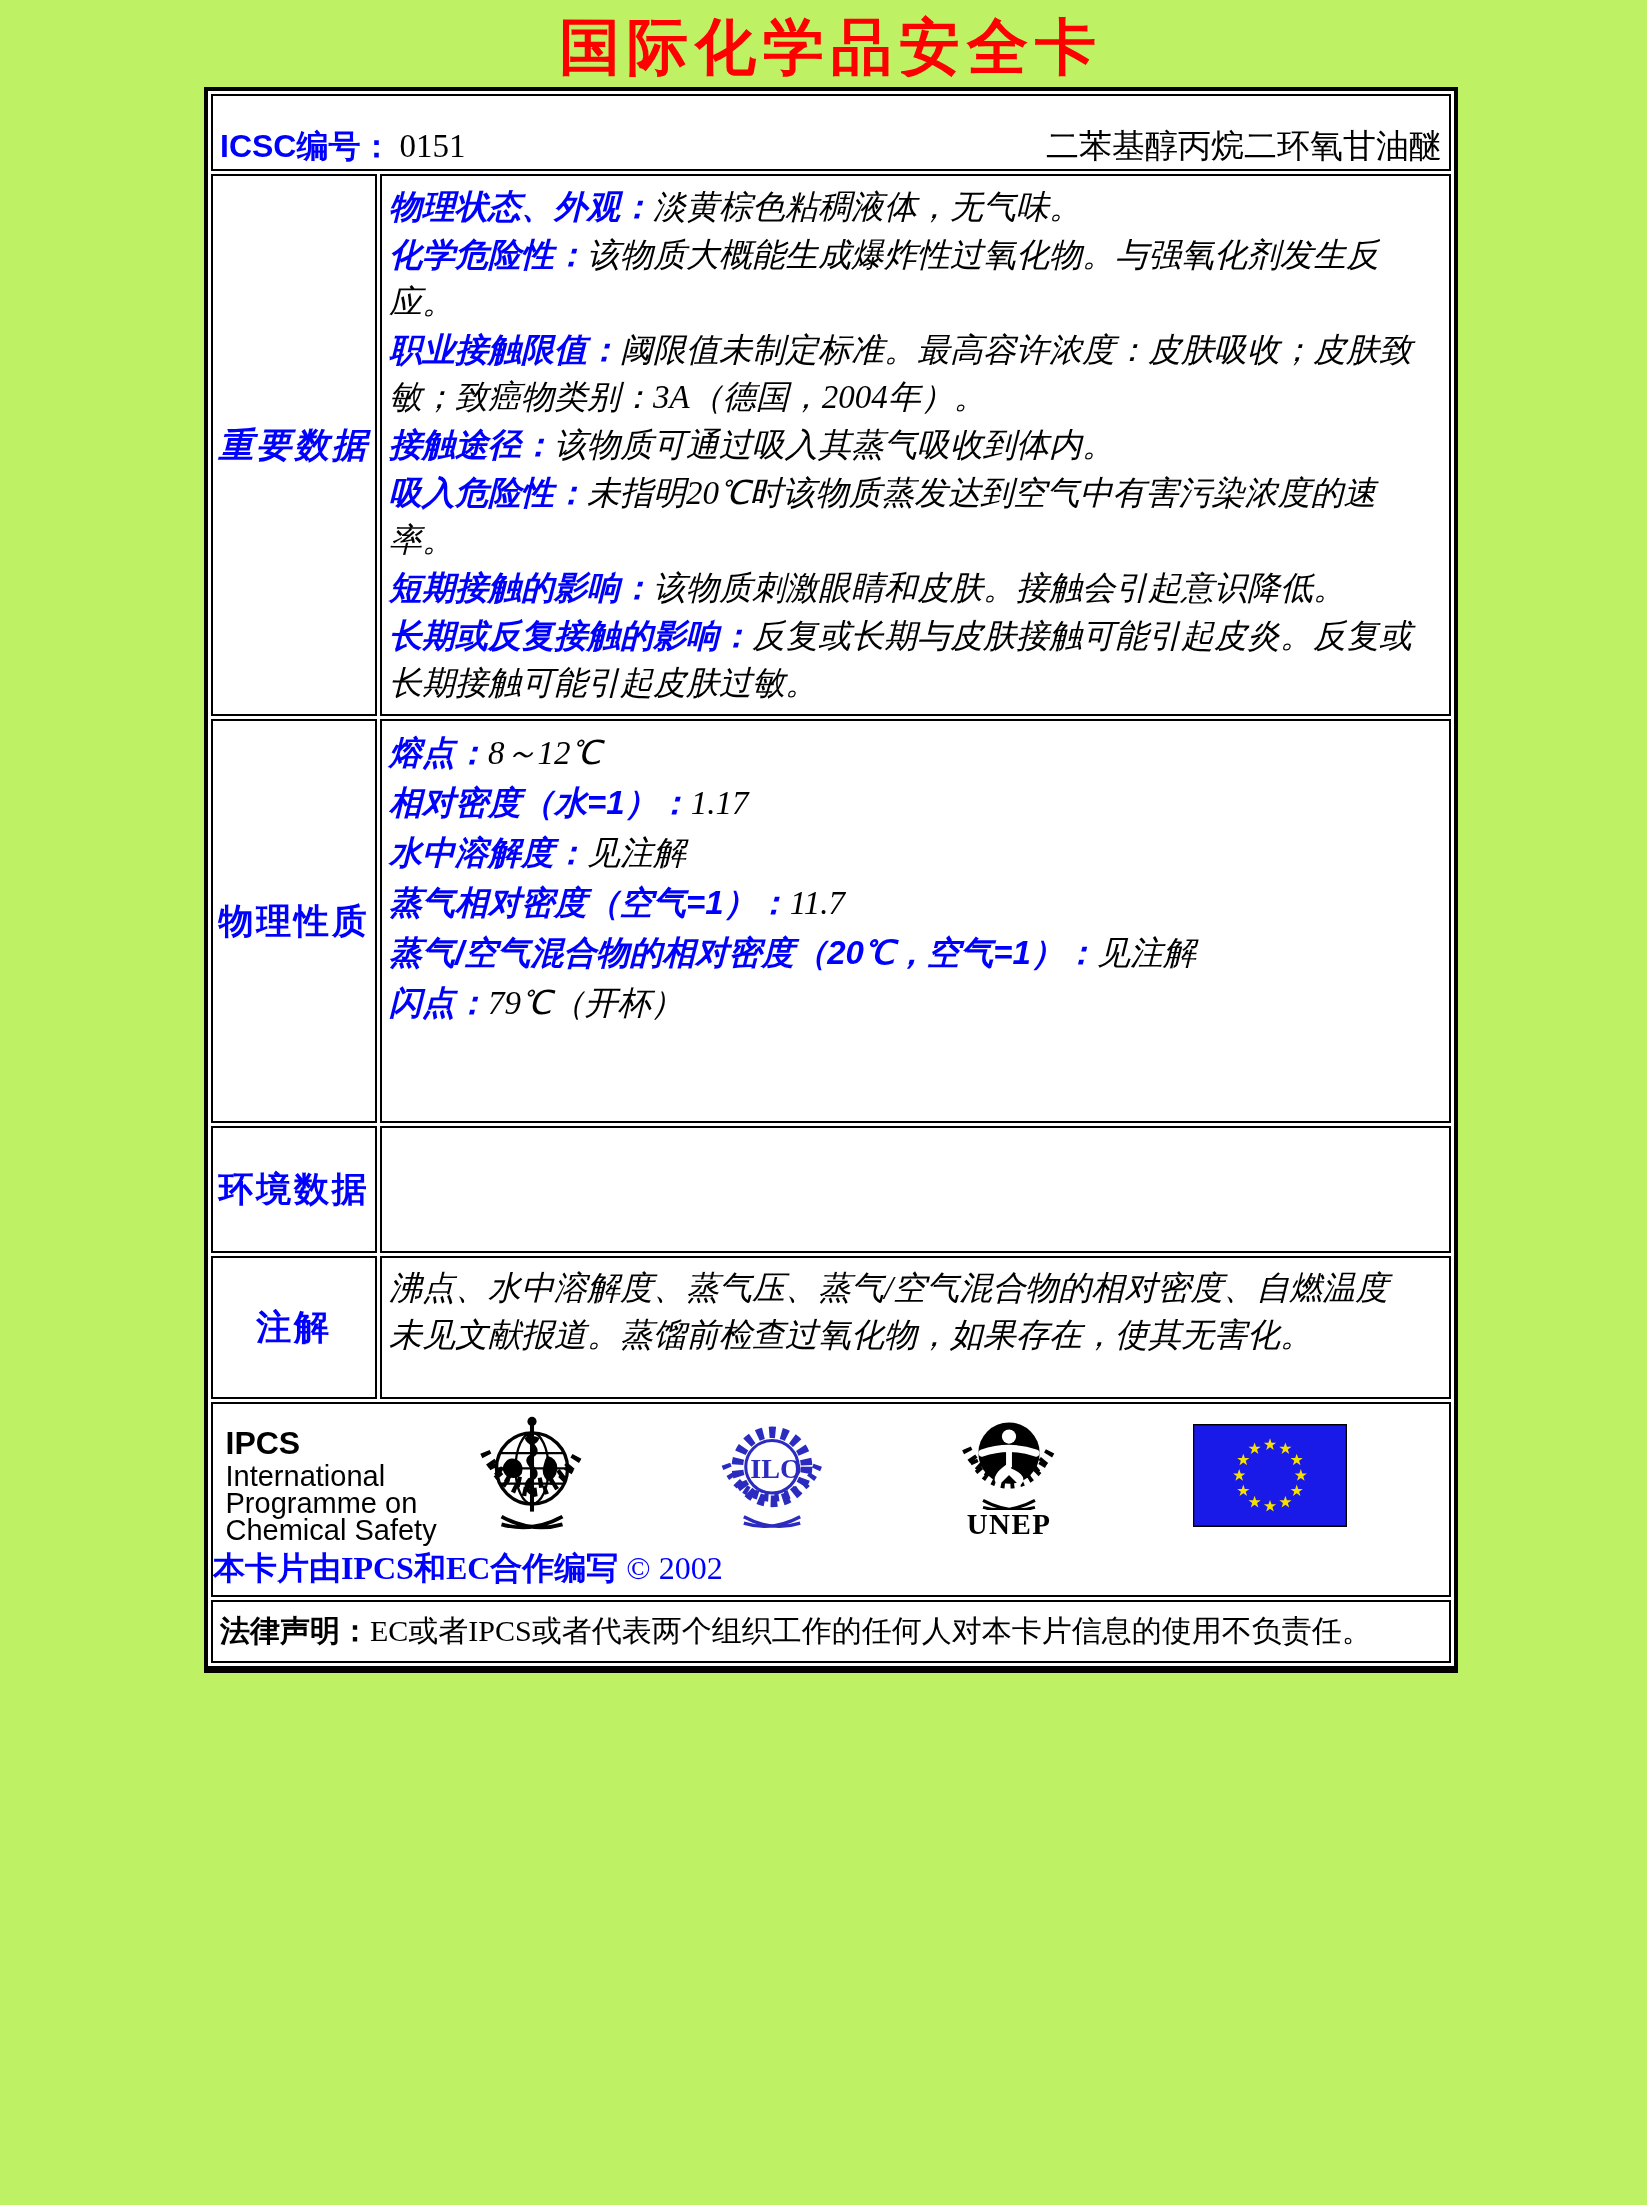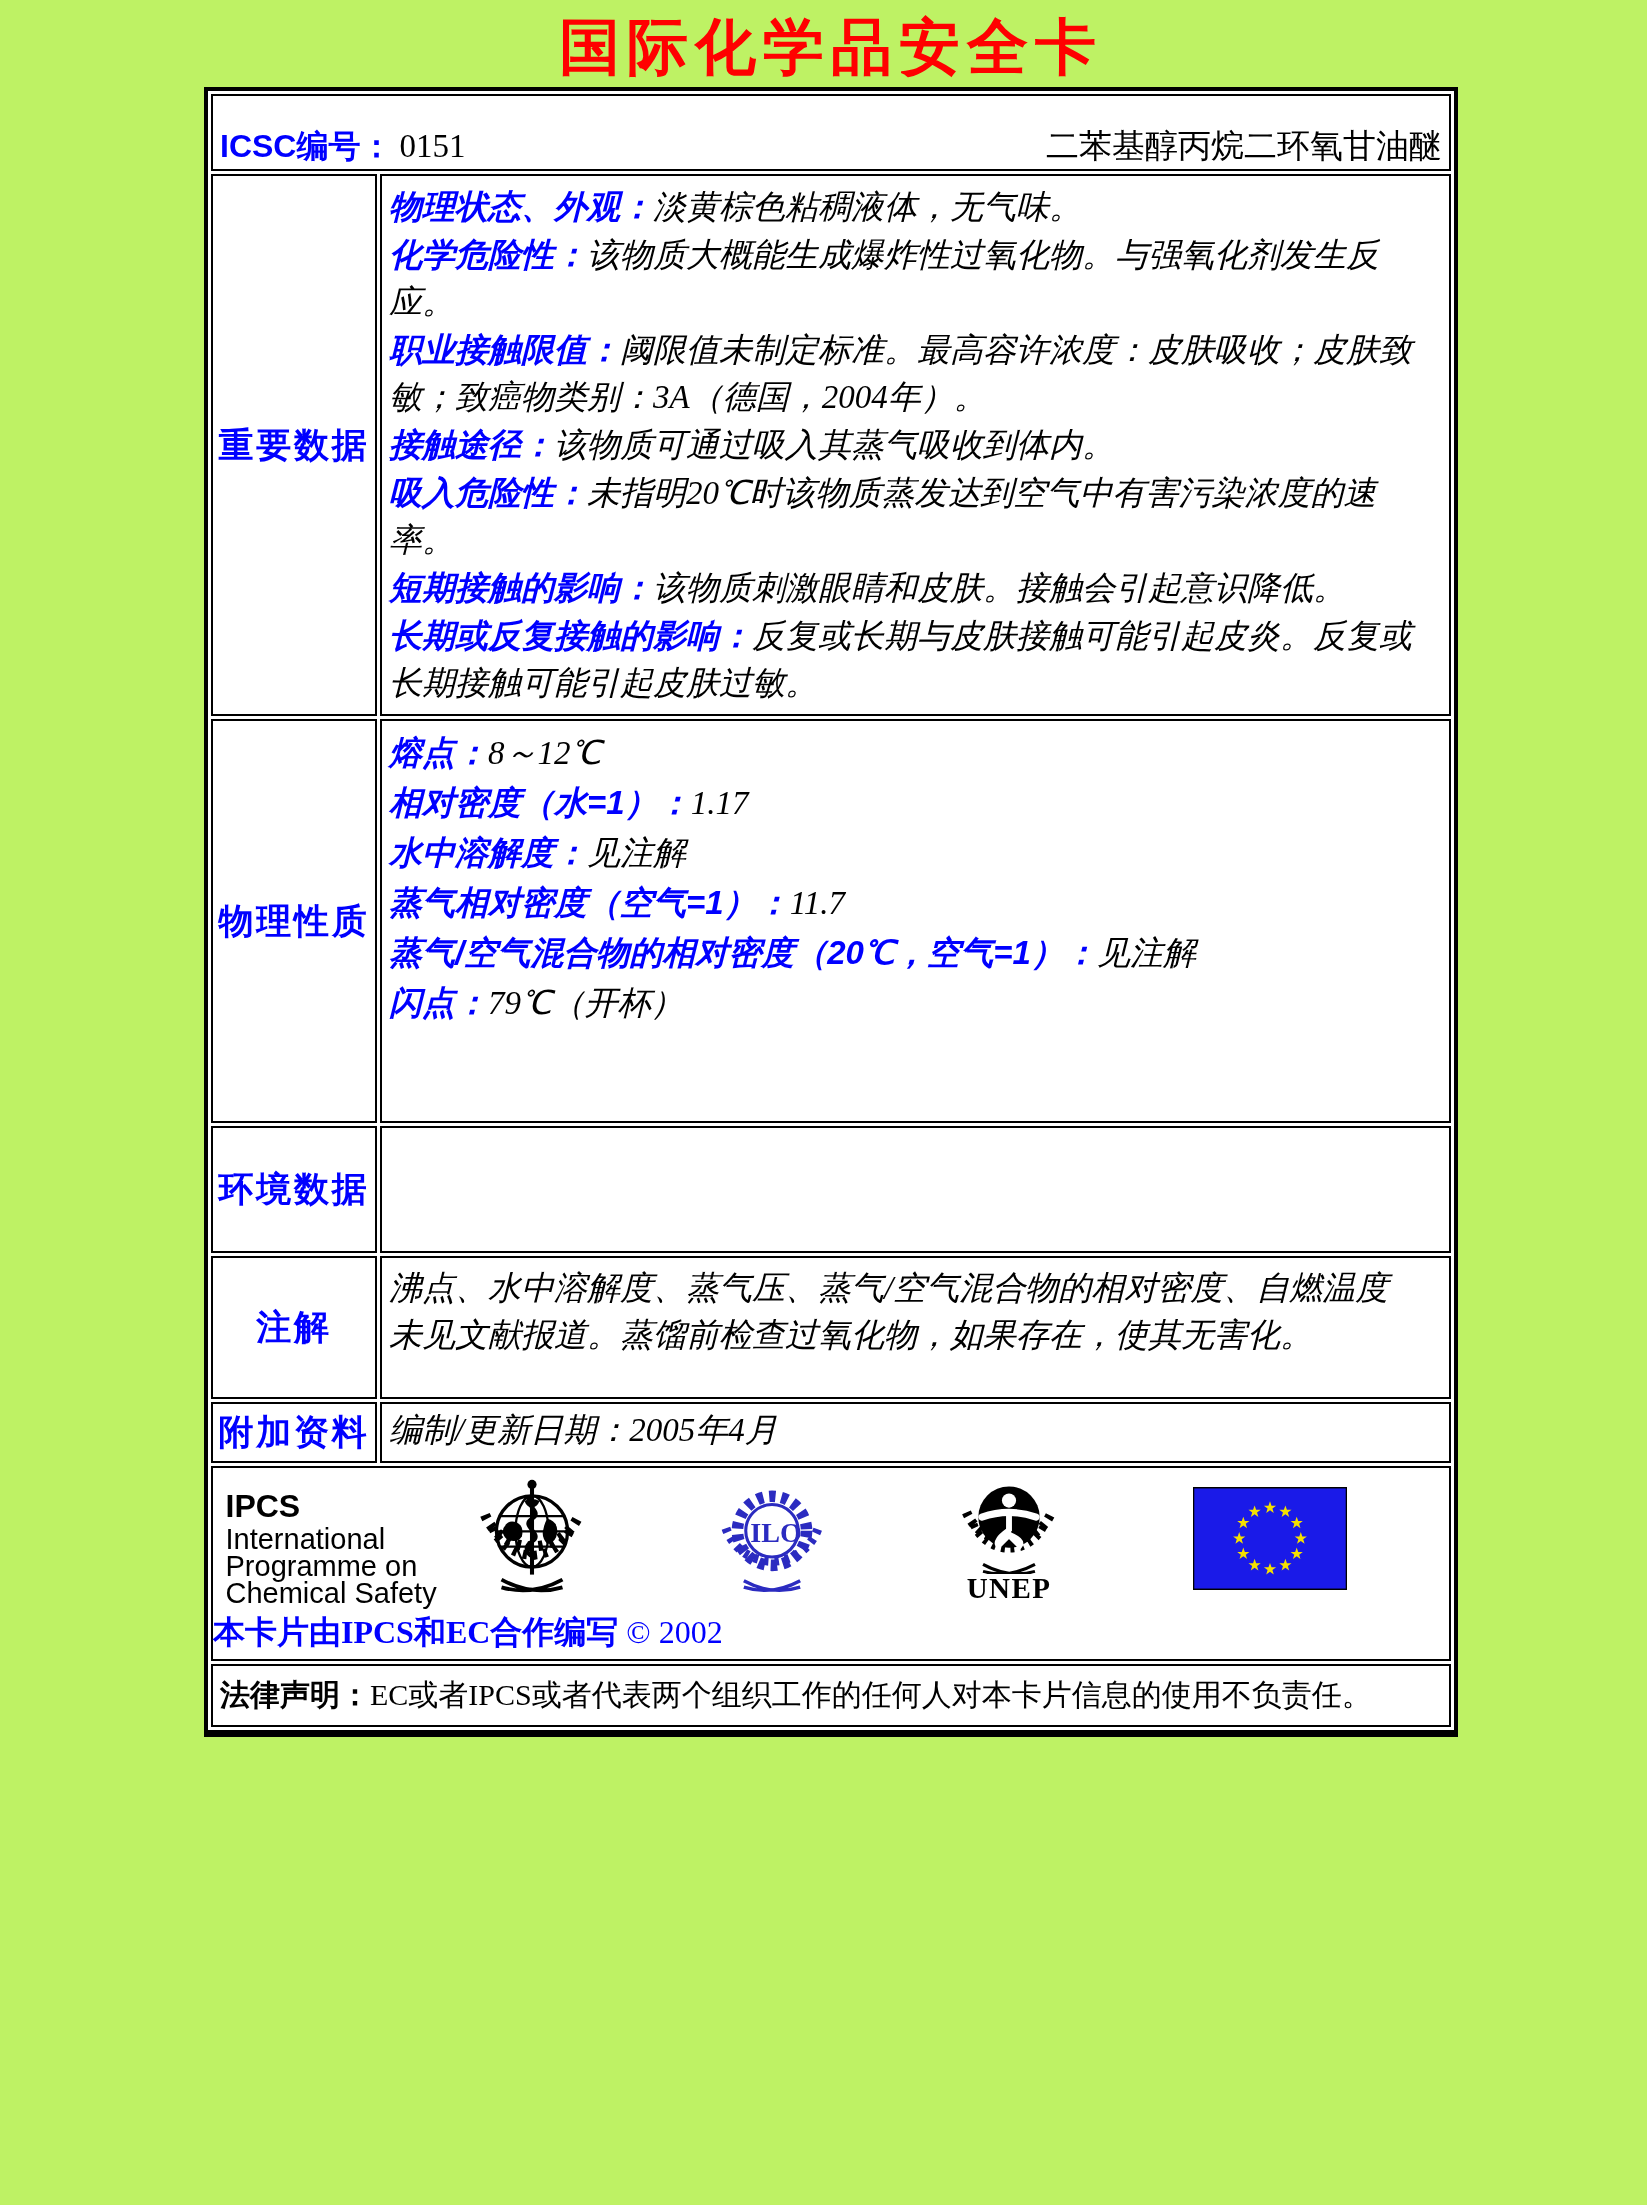--- a/index.html
+++ b/index.html
@@ -30,21 +30,21 @@
   .ipcs-acr{font-size:32px;font-weight:bold;line-height:39px;}
   .ipcs-ln{font-size:29px;line-height:27px;}
   .logo{position:absolute;}
   .unep-word{font-size:29px;font-weight:bold;text-align:center;letter-spacing:1.4px;
              font-family:"Liberation Serif",serif;margin-top:-4.2px;}
   .credit{position:absolute;left:0;bottom:4.2px;width:100%;text-align:left;
           font-size:32px;font-weight:bold;color:#0000FF;}
   .credit .yr{font-weight:normal;}
   td.legal-cell{height:63px;vertical-align:middle;padding:4.2px 7px;font-size:30px;}
   .legal-lbl{font-weight:bold;font-family:"Liberation Sans",sans-serif;}
-  .row-h1{height:77px;} .row-h2{height:519px;} .row-h3{height:404px;}
+  .row-h1{height:77px;} .row-h2{height:519px;font-style:italic;} .row-h3{height:404px;}
   .row-h4{height:127px;} .row-h5{height:143px;} .row-h6{height:45px;}
 </style>
 </head>
 <body>
 
 <div class="page">
 
   <h1 class="title">国际化学品安全卡</h1>
 
   <table class="card">
@@ -105,28 +105,20 @@
 
     <tr>
       <td class="side row-h5">
         <span class="side-lbl">注解</span>
       </td>
       <td class="content">
         <p>沸点、水中溶解度、蒸气压、蒸气/空气混合物的相对密度、自燃温度未见文献报道。蒸馏前检查过氧化物，如果存在，使其无害化。</p>
       </td>
     </tr>
 
-    <tr>
-      <td class="side row-h6">
-        <span class="side-lbl">附加资料</span>
-      </td>
-      <td class="content" style="padding-top:2.8px;">
-        <p>编制/更新日期：2005年4月</p>
-      </td>
-    </tr>
 
     <tr>
       <td class="footer-cell" colspan="2">
 
         <div class="ipcs-block">
           <div class="ipcs-acr">IPCS</div>
           <div class="ipcs-ln">International</div>
           <div class="ipcs-ln">Programme on</div>
           <div class="ipcs-ln">Chemical Safety</div>
         </div>

